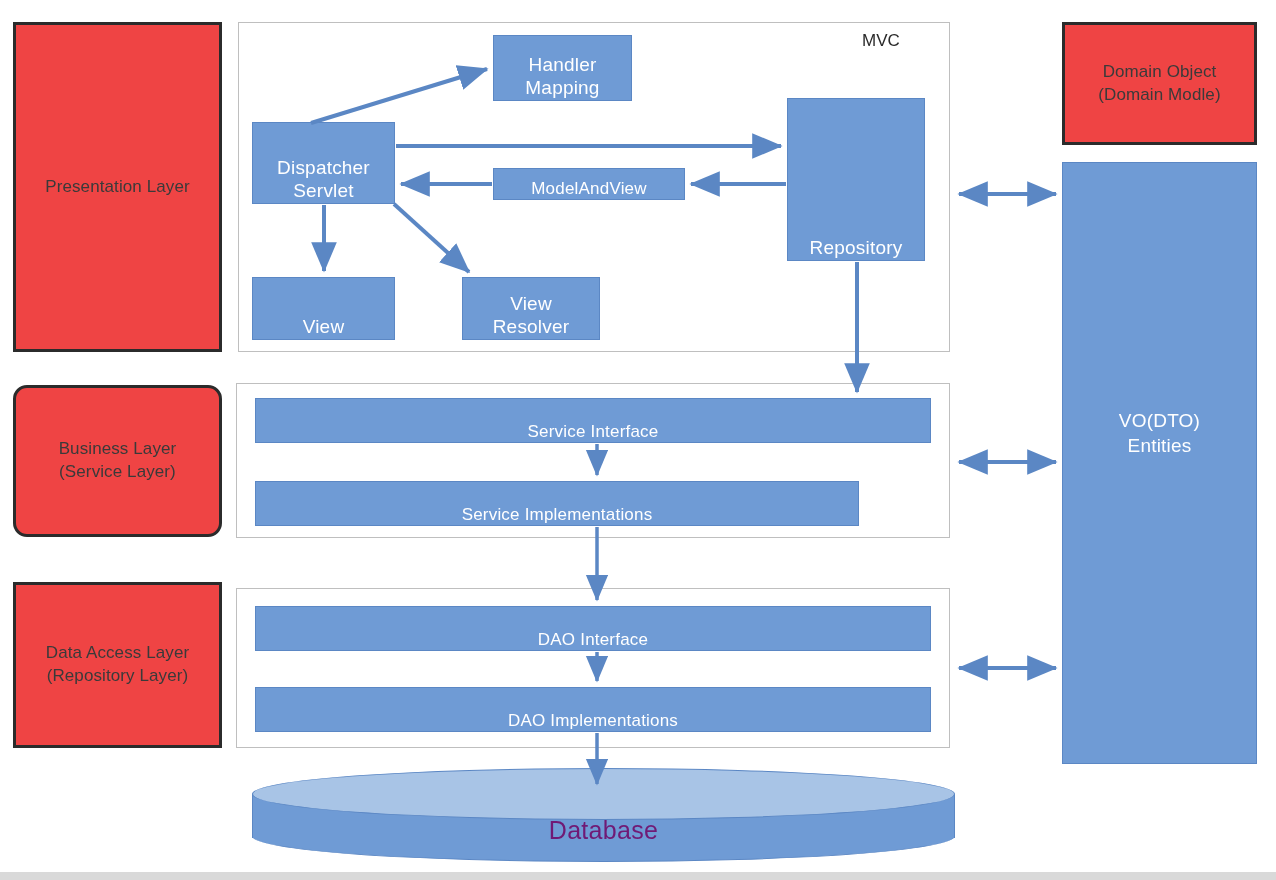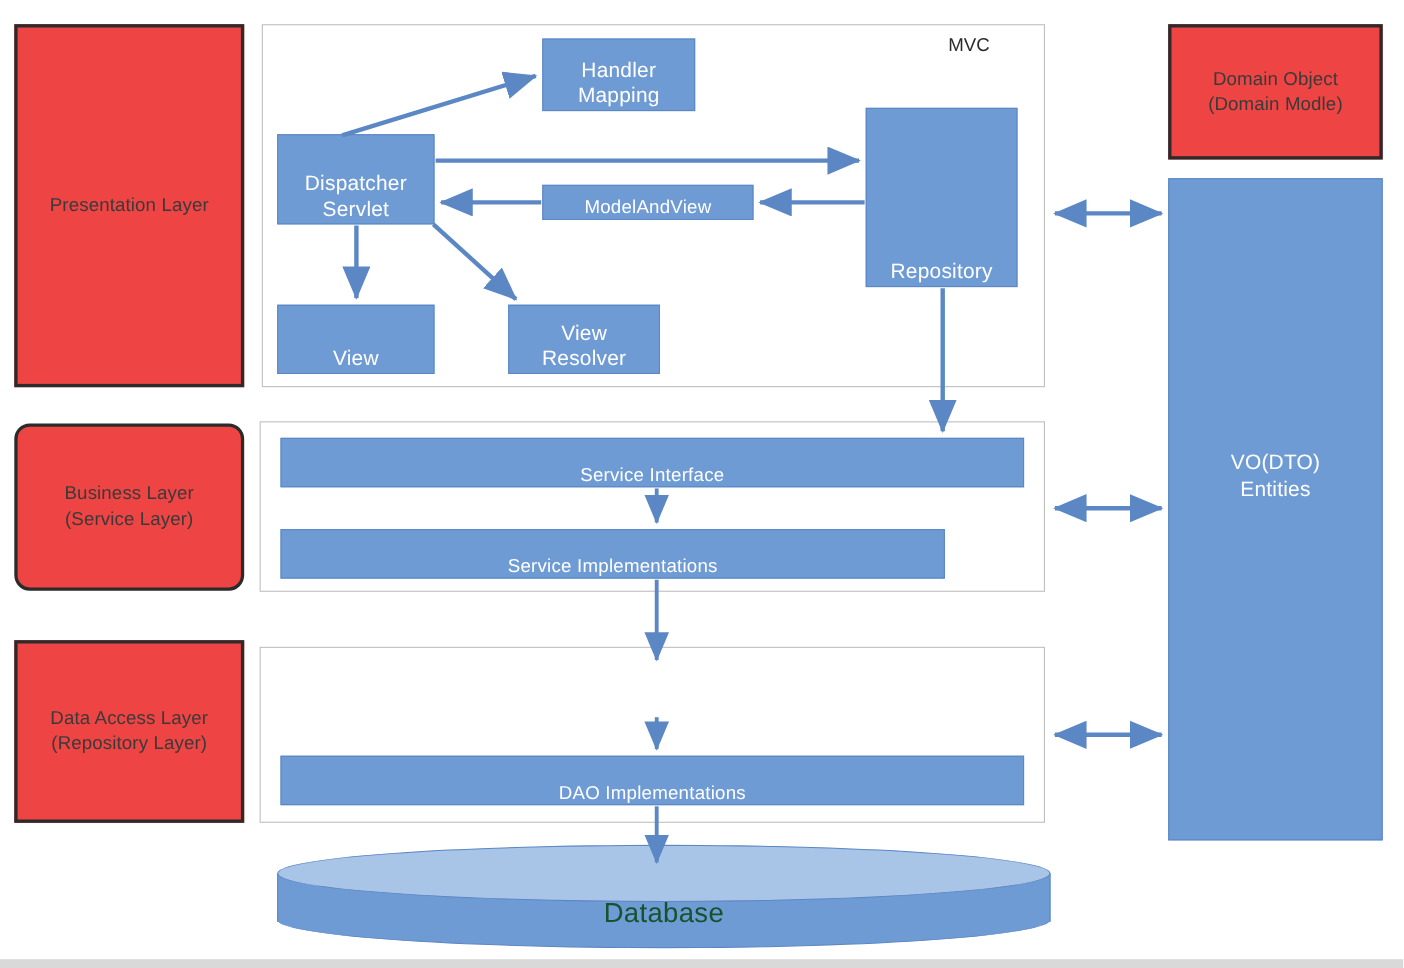--- a/index.html
+++ b/index.html
@@ -103,21 +103,21 @@
     left: 0;
     box-sizing: border-box;
     background: #a8c4e6;
     border: 1px solid #5b87c4;
     border-radius: 50%;
   }
   .cyl-label {
     position: absolute;
     left: 0; right: 0;
     text-align: center;
-    color: #14532d;
+    color: #701a75;
     font-size: 25px;
     letter-spacing: .3px;
   }
   
   #arrows {
     position: absolute;
     left: 0;
     top: 0;
     width: 1276px;
     height: 880px;
@@ -188,20 +188,23 @@
   <div class="bbox small" style="left:255px; top:398px; width:676px; height:45px;">
     <span>Service Interface</span>
   </div>
 
   <div class="bbox small" style="left:255px; top:481px; width:604px; height:45px;">
     <span>Service Implementations</span>
   </div>
 
   <div class="panel" style="left:236px; top:588px; width:714px; height:160px;"></div>
 
+  <div class="bbox small" style="left:255px; top:606px; width:676px; height:45px;">
+    <span>DAO Interface</span>
+  </div>
 
   <div class="bbox small" style="left:255px; top:687px; width:676px; height:45px;">
     <span>DAO Implementations</span>
   </div>
 
   <div class="cyl" style="left:252px; top:768px; width:703px; height:98px;">
     <div class="cyl-bottom" style="top:42px; width:703px; height:52px;"></div>
     <div class="cyl-body" style="top:26px; width:703px; height:44px;"></div>
     <div class="cyl-top" style="top:0px; width:703px; height:52px;"></div>
     <div class="cyl-label" style="top:48px;">Database</div>

